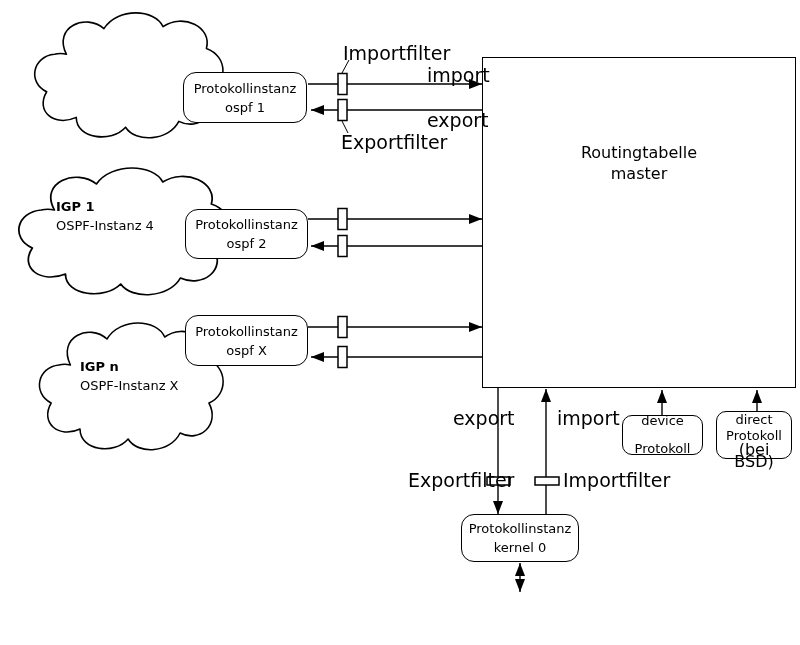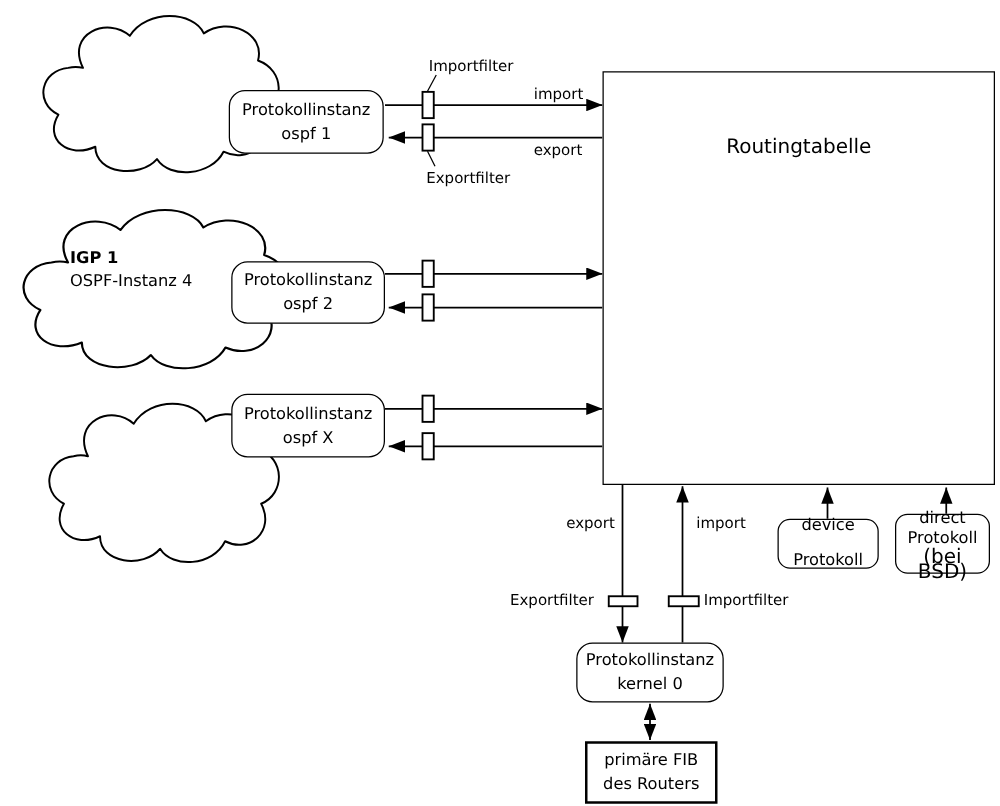--- a/index.html
+++ b/index.html
@@ -5,21 +5,21 @@
   html, body { margin: 0; padding: 0; background: #ffffff; }
   .canvas {
     position: relative;
     width: 800px; height: 645px;
     background: #ffffff;
     font-family: "DejaVu Sans", sans-serif;
     color: #000;
     overflow: hidden;
   }
   .canvas svg { position: absolute; left: 0; top: 0; }
-  .lbl { position: absolute; font-size: 12px; line-height: 16px; white-space: nowrap; }
+  .lbl { position: absolute; font-size: 19px; line-height: 16px; white-space: nowrap; }
   .box {
     position: absolute;
     box-sizing: border-box;
     background: #ffffff;
     border: 1.5px solid #000;
     display: flex;
     flex-direction: column;
     align-items: center;
     justify-content: center;
     text-align: center;
@@ -92,62 +92,63 @@
       <rect x="338" y="346.5" width="9" height="21"></rect>
       <rect x="487" y="477" width="23" height="8"></rect>
       <rect x="535" y="477" width="24" height="8"></rect>
     </g>
   </svg>
 
   <div class="cloud-text" style="left:56px; top:197px;">
     <div class="t">IGP 1</div>
     <div>OSPF-Instanz 4</div>
   </div>
+  <div class="cloud-text" style="left:80px; top:357px;">
+    <div class="t">IGP n</div>
+    <div>OSPF-Instanz X</div>
+  </div>
 
   <div class="box rounded" style="left:183px; top:72px; width:124px; height:51px;">
     <div>Protokollinstanz</div>
     <div>ospf 1</div>
   </div>
   <div class="box rounded" style="left:185px; top:209px; width:123px; height:50px;">
     <div>Protokollinstanz</div>
     <div>ospf 2</div>
   </div>
   <div class="box rounded" style="left:185px; top:315px; width:123px; height:51px;">
     <div>Protokollinstanz</div>
     <div>ospf X</div>
   </div>
 
-  <div class="bigbox" style="left:482px; top:57px; width:314px; height:331px; padding-top:48px;">
+  <div class="bigbox" style="left:482px; top:57px; width:314px; height:331px; padding-top:84px;">
     <div>Routingtabelle</div>
+    <div>master</div>
   </div>
 
   <span class="lbl" style="left:343px; top:45px;">Importfilter</span>
   <span class="lbl" style="left:427px; top:67px;">import</span>
   <span class="lbl" style="left:427px; top:112px;">export</span>
   <span class="lbl" style="left:341px; top:134px;">Exportfilter</span>
 
   <span class="lbl" style="left:453px; top:410px;">export</span>
   <span class="lbl" style="left:557px; top:410px;">import</span>
   <span class="lbl" style="left:408px; top:472px;">Exportfilter</span>
   <span class="lbl" style="left:563px; top:472px;">Importfilter</span>
 
   <div class="box rounded" style="left:461px; top:514px; width:118px; height:48px;">
     <div>Protokollinstanz</div>
     <div>kernel 0</div>
   </div>
 
-  <div class="box fib" style="left:468px; top:593px; width:106px; height:50px;">
-    <div>primäre FIB</div>
-    <div>des Routers</div>
-  </div>
 
   <div class="box rounded-sm tight" style="left:622px; top:415px; width:81px; height:40px;gap:12px;">
     <div>device</div>
     <div>Protokoll</div>
   </div>
 
-  <div class="box rounded-sm tight" style="left:716px; top:411px; width:76px; height:48px;">
+  <div class="box rounded-sm tight" style="left:716px; top:411px; width:76px; height:48px;justify-content:space-between;">
     <div>direct</div>
     <div>Protokoll</div>
     <div class="small-note">(bei BSD)</div>
   </div>
 
 </div>
 
 </body></html>

